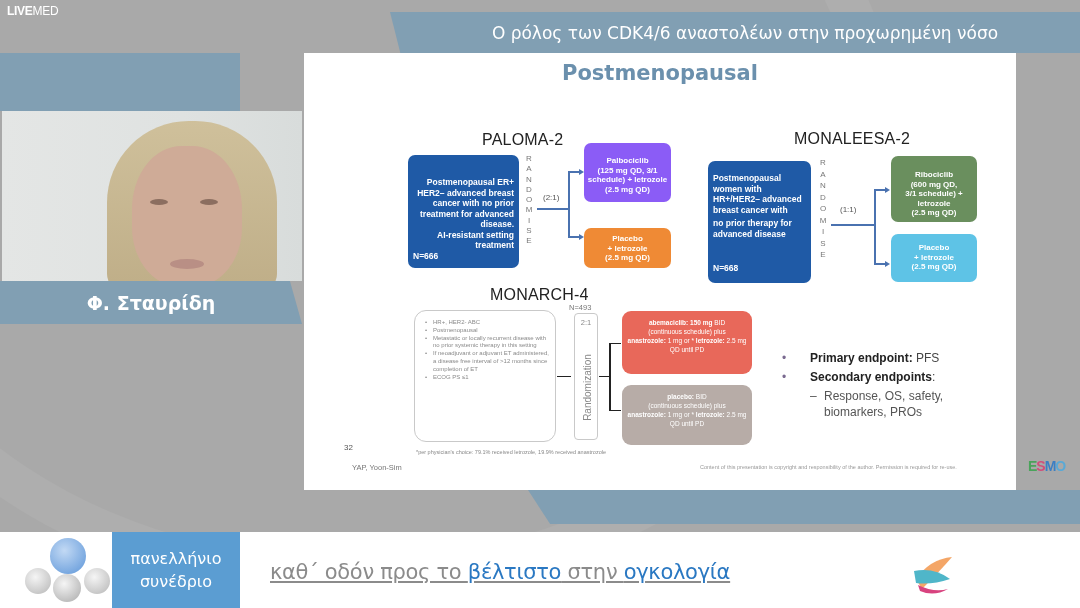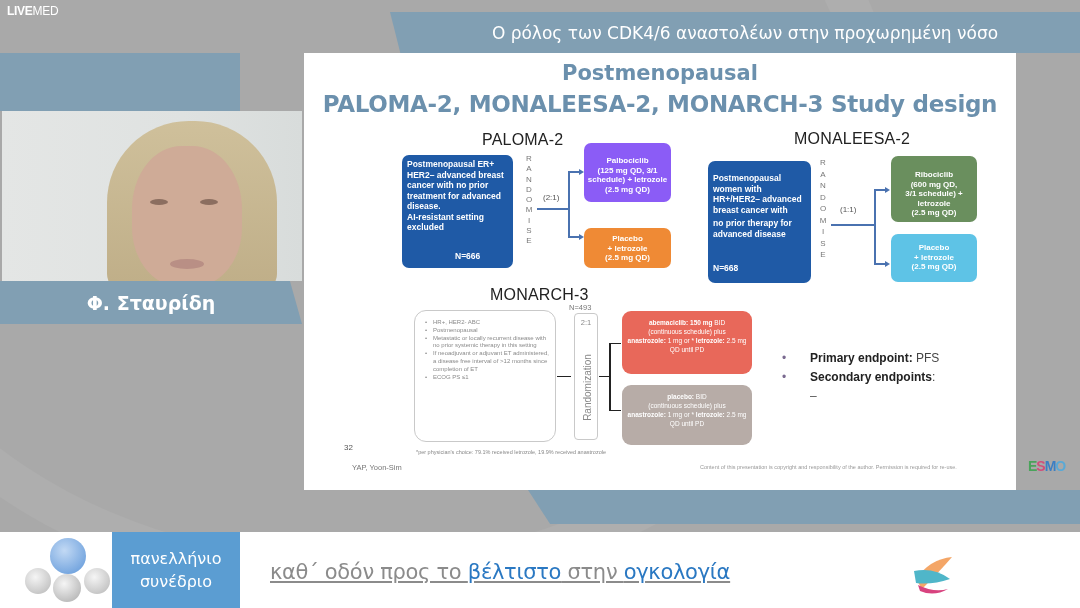--- a/index.html
+++ b/index.html
@@ -80,32 +80,31 @@
   <div class="eye" style="left:198px"></div>
   <div class="mouth"></div>
 </div>
 
 <div class="name-band">
   <span>Φ. Σταυρίδη</span>
 </div>
 
 <div class="slide">
   <div class="slide-h h1">Postmenopausal</div>
-  <div class="slide-h h2">PALOMA-2, MONALEESA-2, MONARCH-3 Study design</div>
 
   <div class="trial" style="left:178px; top:78px;">PALOMA-2</div>
-  <div class="box" style="left:98px; top:102px; width:111px; height:113px; background:#1f5aa6; padding:4px 5px;">
+  <div class="box" style="left:104px; top:102px; width:111px; height:113px; background:#1f5aa6; padding:22px 5px;text-align:right;">
     <div>Postmenopausal ER+</div>
     <div>HER2– advanced breast</div>
     <div>cancer with no prior</div>
     <div>treatment for advanced</div>
     <div>disease.</div>
     <div>AI-resistant setting</div>
-    <div>excluded</div>
-    <div style="position:absolute; bottom:7px; left:5px;margin-left:48px;">N=666</div>
+    <div>treatment</div>
+    <div style="position:absolute; bottom:7px; left:5px;">N=666</div>
   </div>
   <div class="rand-letters" style="left:220px; top:101px;">
     <div>R</div>
       <div>A</div>
       <div>N</div>
       <div>D</div>
       <div>O</div>
       <div>M</div>
       <div>I</div>
       <div>S</div>
@@ -164,21 +163,21 @@
       <div>3/1 schedule) +</div>
       <div>letrozole</div>
       <div>(2.5 mg QD)</div>
   </div>
   <div class="box" style="left:587px; top:181px; width:86px; height:48px; background:#5ec3e6; text-align:center; padding-top:9px; font-size:8px; line-height:9.5px;">
     <div>Placebo</div>
       <div>+ letrozole</div>
       <div>(2.5 mg QD)</div>
   </div>
 
-  <div class="trial" style="left:186px; top:233px;">MONARCH-3</div>
+  <div class="trial" style="left:186px; top:233px;">MONARCH-4</div>
   <div class="m3-n">N=493</div>
   <div class="m3-elig">
     <ul>
       <li>HR+, HER2- ABC</li>
       <li>Postmenopausal</li>
       <li>Metastatic or locally recurrent disease with no prior systemic therapy in this setting</li>
       <li>If neoadjuvant or adjuvant ET administered, a disease free interval of &gt;12 months since completion of ET</li>
       <li>ECOG PS ≤1</li>
     </ul>
   </div>
@@ -200,20 +199,21 @@
     <div><b>placebo:</b><span> BID</span></div>
     <div>(continuous schedule) plus</div>
     <div><b>anastrozole:</b><span> 1 mg or * </span><b>letrozole:</b><span> 2.5 mg QD until PD</span></div>
   </div>
 
   <div class="endpoints">
     <div><span class="bul">•</span><b>Primary endpoint:</b><span> PFS</span></div>
     <div style="margin-top:3px;"><span class="bul">•</span><b>Secondary endpoints</b><span>:</span></div>
     <div class="sub" style="margin-top:3px; width:190px; display:flex;">
         <span style="width:14px; flex:none;">–</span>
+        <span>Response, OS, safety, biomarkers, PROs</span>
       </div>
   </div>
 
   <div class="pg">32</div>
   <div class="footnote">*per physician's choice: 79.1% received letrozole, 19.9% received anastrozole</div>
   <div class="author">YAP, Yoon-Sim</div>
   <div class="copyright">Content of this presentation is copyright and responsibility of the author. Permission is required for re-use.</div>
   <div class="esmo">
     <span style="color:#4aa35b">E</span><span style="color:#d14e7a">S</span><span style="color:#3b7fc4">M</span><span style="color:#5aa9d6">O</span>
   </div>

